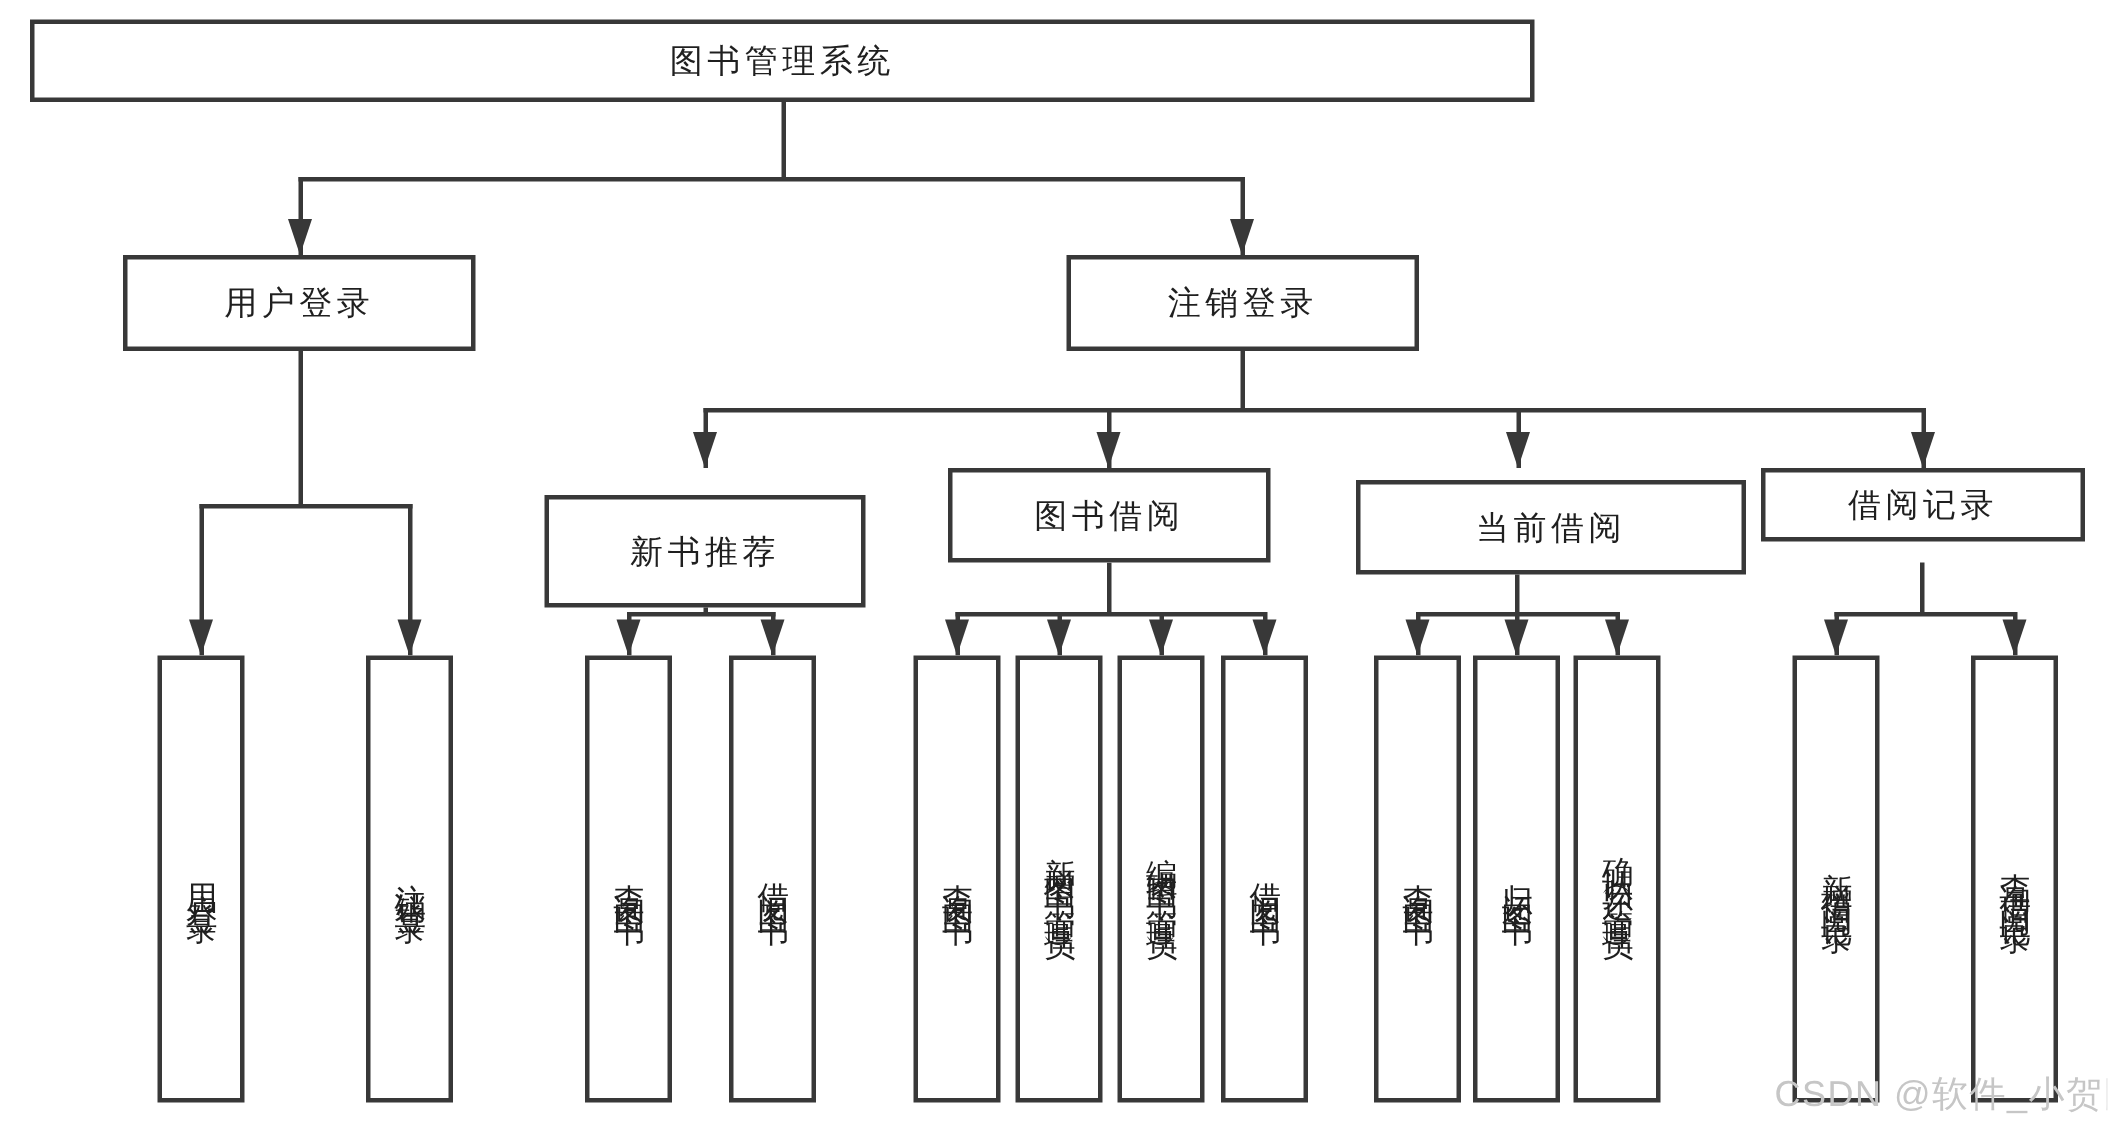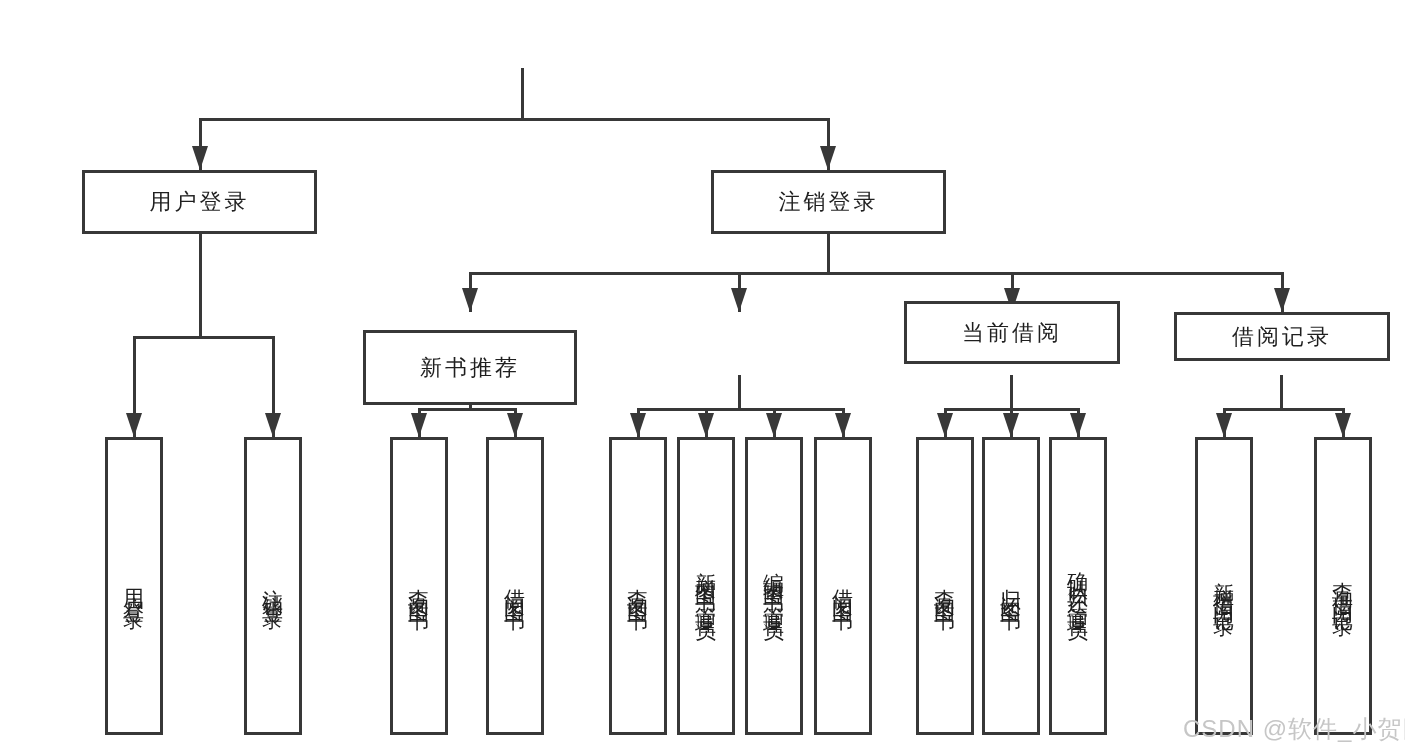--- a/index.html
+++ b/index.html
@@ -93,32 +93,38 @@
   <div class="arrow" style="left:1003px;top:413px"></div>
   <div class="arrow" style="left:1070px;top:413px"></div>
 
   <div class="vline" style="left:1280px;top:375px;height:33px"></div>
   <div class="hline" style="left:1223px;top:408px;width:121px"></div>
   <div class="vline" style="left:1223px;top:408px;height:29px"></div>
   <div class="vline" style="left:1342px;top:408px;height:29px"></div>
   <div class="arrow" style="left:1216px;top:413px"></div>
   <div class="arrow" style="left:1335px;top:413px"></div>
 
+  <div class="node" style="left:20px;top:13px;width:1003px;height:55px">
+    <span>图书管理系统</span>
+  </div>
 
   <div class="node" style="left:82px;top:170px;width:235px;height:64px">
     <span>用户登录</span>
   </div>
   <div class="node" style="left:711px;top:170px;width:235px;height:64px">
     <span>注销登录</span>
   </div>
 
   <div class="node" style="left:363px;top:330px;width:214px;height:75px">
     <span>新书推荐</span>
   </div>
-  <div class="node" style="left:904px;top:301px;width:216px;height:63px">
+  <div class="node" style="left:632px;top:312px;width:215px;height:63px">
+    <span>图书借阅</span>
+  </div>
+  <div class="node" style="left:904px;top:320px;width:260px;height:63px">
     <span>当前借阅</span>
   </div>
   <div class="node" style="left:1174px;top:312px;width:216px;height:49px">
     <span>借阅记录</span>
   </div>
 
   <div class="node leaf" style="left:105px">
     <span class="vtext">用户登录</span>
   </div>
   <div class="node leaf" style="left:244px">

